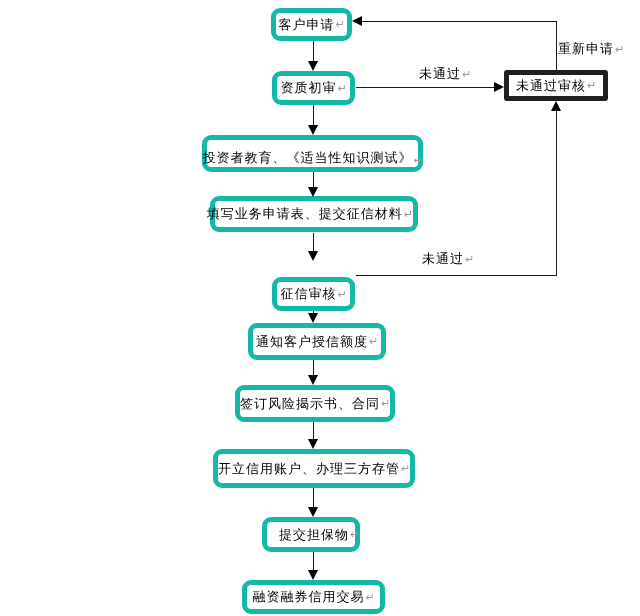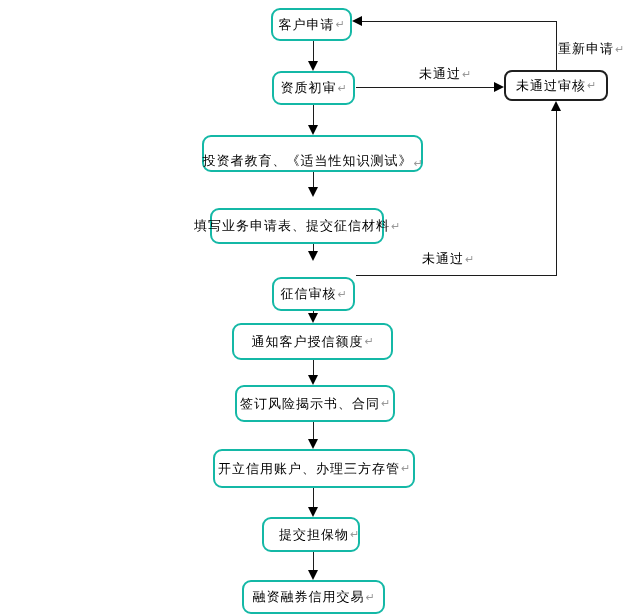--- a/index.html
+++ b/index.html
@@ -7,33 +7,33 @@
     position: relative;
     width: 640px;
     height: 616px;
     background: #ffffff;
     font-family: "Liberation Serif", serif;
     overflow: hidden;
   }
   .node {
     position: absolute;
     box-sizing: border-box;
-    border: 2px solid #14b8a6;
+    border: 5px solid #14b8a6;
     background: #ffffff;
     display: flex;
     align-items: center;
     justify-content: center;
     font-size: 13px;
     color: #000000;
     letter-spacing: 1px;
     white-space: nowrap;
     z-index: 2;
   }
   .rounded { border-radius: 9px; }
-  .rectangle { border-radius: 8px; border-color: #1f1f1f; }
+  .rectangle { border-radius: 3px; border-color: #1f1f1f; }
   .hline { position: absolute; height: 1px; background: #1c1c1c; z-index: 1; }
   .vline { position: absolute; width: 1px; background: #1c1c1c; z-index: 1; }
   .arr { position: absolute; width: 0; height: 0; z-index: 3; }
   .arr-down  { border-left: 5px solid transparent; border-right: 5px solid transparent; border-top: 10px solid #000; }
   .arr-up    { border-left: 5px solid transparent; border-right: 5px solid transparent; border-bottom: 10px solid #000; }
   .arr-left  { border-top: 5px solid transparent; border-bottom: 5px solid transparent; border-right: 10px solid #000; }
   .arr-right { border-top: 5px solid transparent; border-bottom: 5px solid transparent; border-left: 10px solid #000; }
   .elabel {
     position: absolute;
     font-size: 13px;
@@ -63,31 +63,31 @@
   <div class="node rectangle" style="left:504px; top:70px; width:104px; height:31px;">
     <span>未通过审核</span>
       <span class="cr">↵</span>
   </div>
 
   <div class="node rounded" style="left:202px; top:135px; width:221px; height:37px;align-items:flex-end;">
     <span>投资者教育、《适当性知识测试》</span>
       <span class="cr">↵</span>
   </div>
 
-  <div class="node rounded" style="left:210px; top:208px; width:174px; height:36px;">
+  <div class="node rounded" style="left:210px; top:196px; width:208px; height:36px;justify-content:flex-end;">
     <span>填写业务申请表、提交征信材料</span>
       <span class="cr">↵</span>
   </div>
 
   <div class="node rounded" style="left:272px; top:261px; width:83px; height:34px;margin-top:16px;">
     <span>征信审核</span>
       <span class="cr">↵</span>
   </div>
 
-  <div class="node rounded" style="left:232px; top:323px; width:161px; height:37px;">
+  <div class="node rounded" style="left:248px; top:323px; width:138px; height:37px;">
     <span>通知客户授信额度</span>
       <span class="cr">↵</span>
   </div>
 
   <div class="node rounded" style="left:235px; top:385px; width:160px; height:37px;">
     <span>签订风险揭示书、合同</span>
       <span class="cr">↵</span>
   </div>
 
   <div class="node rounded" style="left:213px; top:449px; width:202px; height:39px;">

